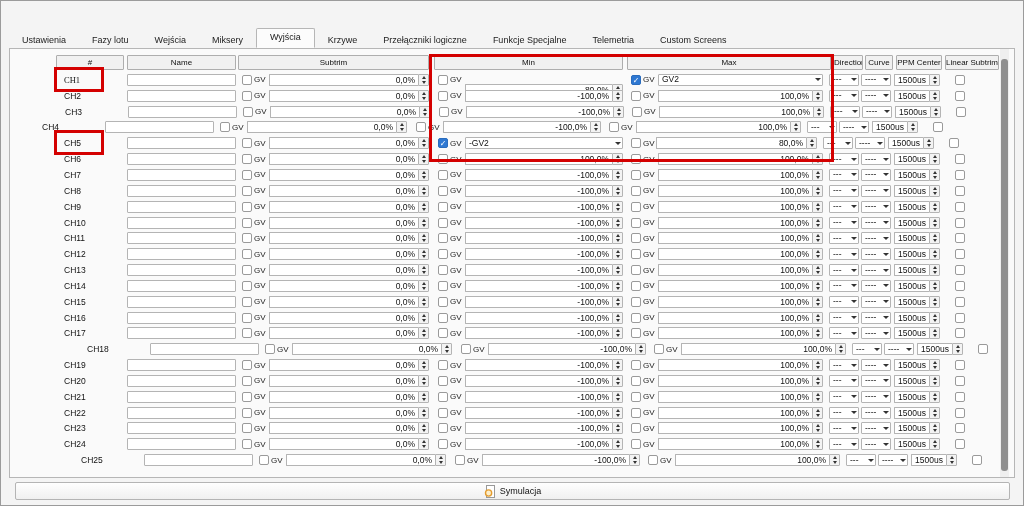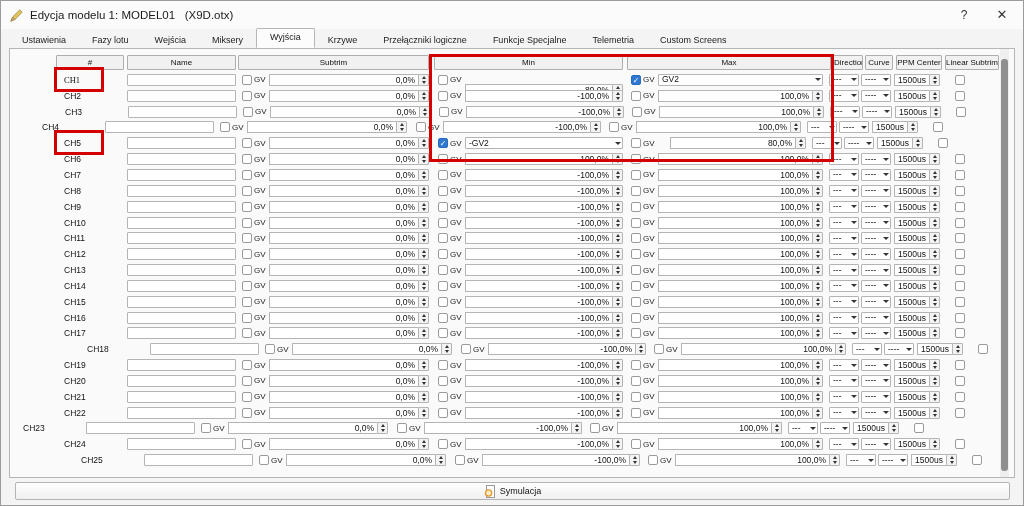--- a/index.html
+++ b/index.html
@@ -47,31 +47,20 @@
   
   .hl{position:absolute;border:3px solid var(--ann,#d40000);box-sizing:border-box;z-index:50;pointer-events:none;}
   #hl-ch1{left:53px;top:66px;width:50px;height:25px;}
   #hl-ch5{left:53px;top:129px;width:50px;height:25px;}
   #hl-minmax{left:428px;top:53px;width:405px;height:108px;}
 </style>
 </head>
 <body>
 
 <div id="window">
-  <div id="titlebar">
-    <span id="title-icon">
-      <svg width="13" height="13" viewBox="0 0 16 16">
-        <path d="M1 15 L3.2 9.8 L12 1 L15 4 L6.2 12.8 Z" fill="#e3c35e" stroke="#8a7a30" stroke-width="0.8"></path>
-        <path d="M1 15 L3.2 9.8 L6.2 12.8 Z" fill="#caa98a" stroke="#8a7a30" stroke-width="0.6"></path>
-      </svg>
-    </span>
-    <span id="title-text">Edycja modelu 1: MODEL01   (X9D.otx)</span>
-    <div id="help-btn" class="tb-btn">?</div>
-    <div id="close-btn" class="tb-btn">✕</div>
-  </div>
 
   <div id="tabbar">
       <div class="tab">Ustawienia</div>
       <div class="tab">Fazy lotu</div>
       <div class="tab">Wejścia</div>
       <div class="tab">Miksery</div>
       <div class="tab active">Wyjścia</div>
       <div class="tab">Krzywe</div>
       <div class="tab">Przełączniki logiczne</div>
       <div class="tab">Funkcje Specjalne</div>
@@ -290,21 +279,21 @@
           </div>
         </div>
         <div class="cbx on" style="margin-left: 9px;">✓</div>
         <div class="gvlab">GV</div>
         <div class="combo" style="width: 158px; margin-left: 2px;">
           <div class="cval">-GV2</div>
           <div class="arr"></div>
         </div>
         <div class="cbx" style="margin-left: 8px;"></div>
         <div class="gvlab">GV</div>
-        <div class="spinbox" style="width: 136px; margin-left: 14px; align-items: center;">
+        <div class="spinbox" style="width: 161px; margin-left: 0; align-items: center;">
           <div class="spinval">80,0%</div>
           <div class="spinner">
             <div class="sp-up"></div>
             <div class="sp-dn"></div>
           </div>
         </div>
         <div class="combo" style="width: 30px; margin-left: 6px;">
           <div class="cval">---</div>
           <div class="arr"></div>
         </div>
@@ -1114,21 +1103,21 @@
         <div class="spinbox" style="width: 46px; margin-left: 3px;">
           <div class="spinval">1500us</div>
           <div class="spinner">
             <div class="sp-up"></div>
             <div class="sp-dn"></div>
           </div>
         </div>
         <div class="cbx" style="margin-left: 15px;"></div>
       </div>
       <div class="row">
-        <div class="chlab" style="width: 68px;">CH23</div>
+        <div class="chlab" style="margin-left: 41px; width: 68px;">CH23</div>
         <input class="name-in" style="margin-left: 3px; width: 109px;">
         <div class="cbx" style="margin-left: 6px;"></div>
         <div class="gvlab">GV</div>
         <div class="spinbox" style="width: 160px; margin-left: 2px;">
           <div class="spinval">0,0%</div>
           <div class="spinner">
             <div class="sp-up"></div>
             <div class="sp-dn"></div>
           </div>
         </div>

